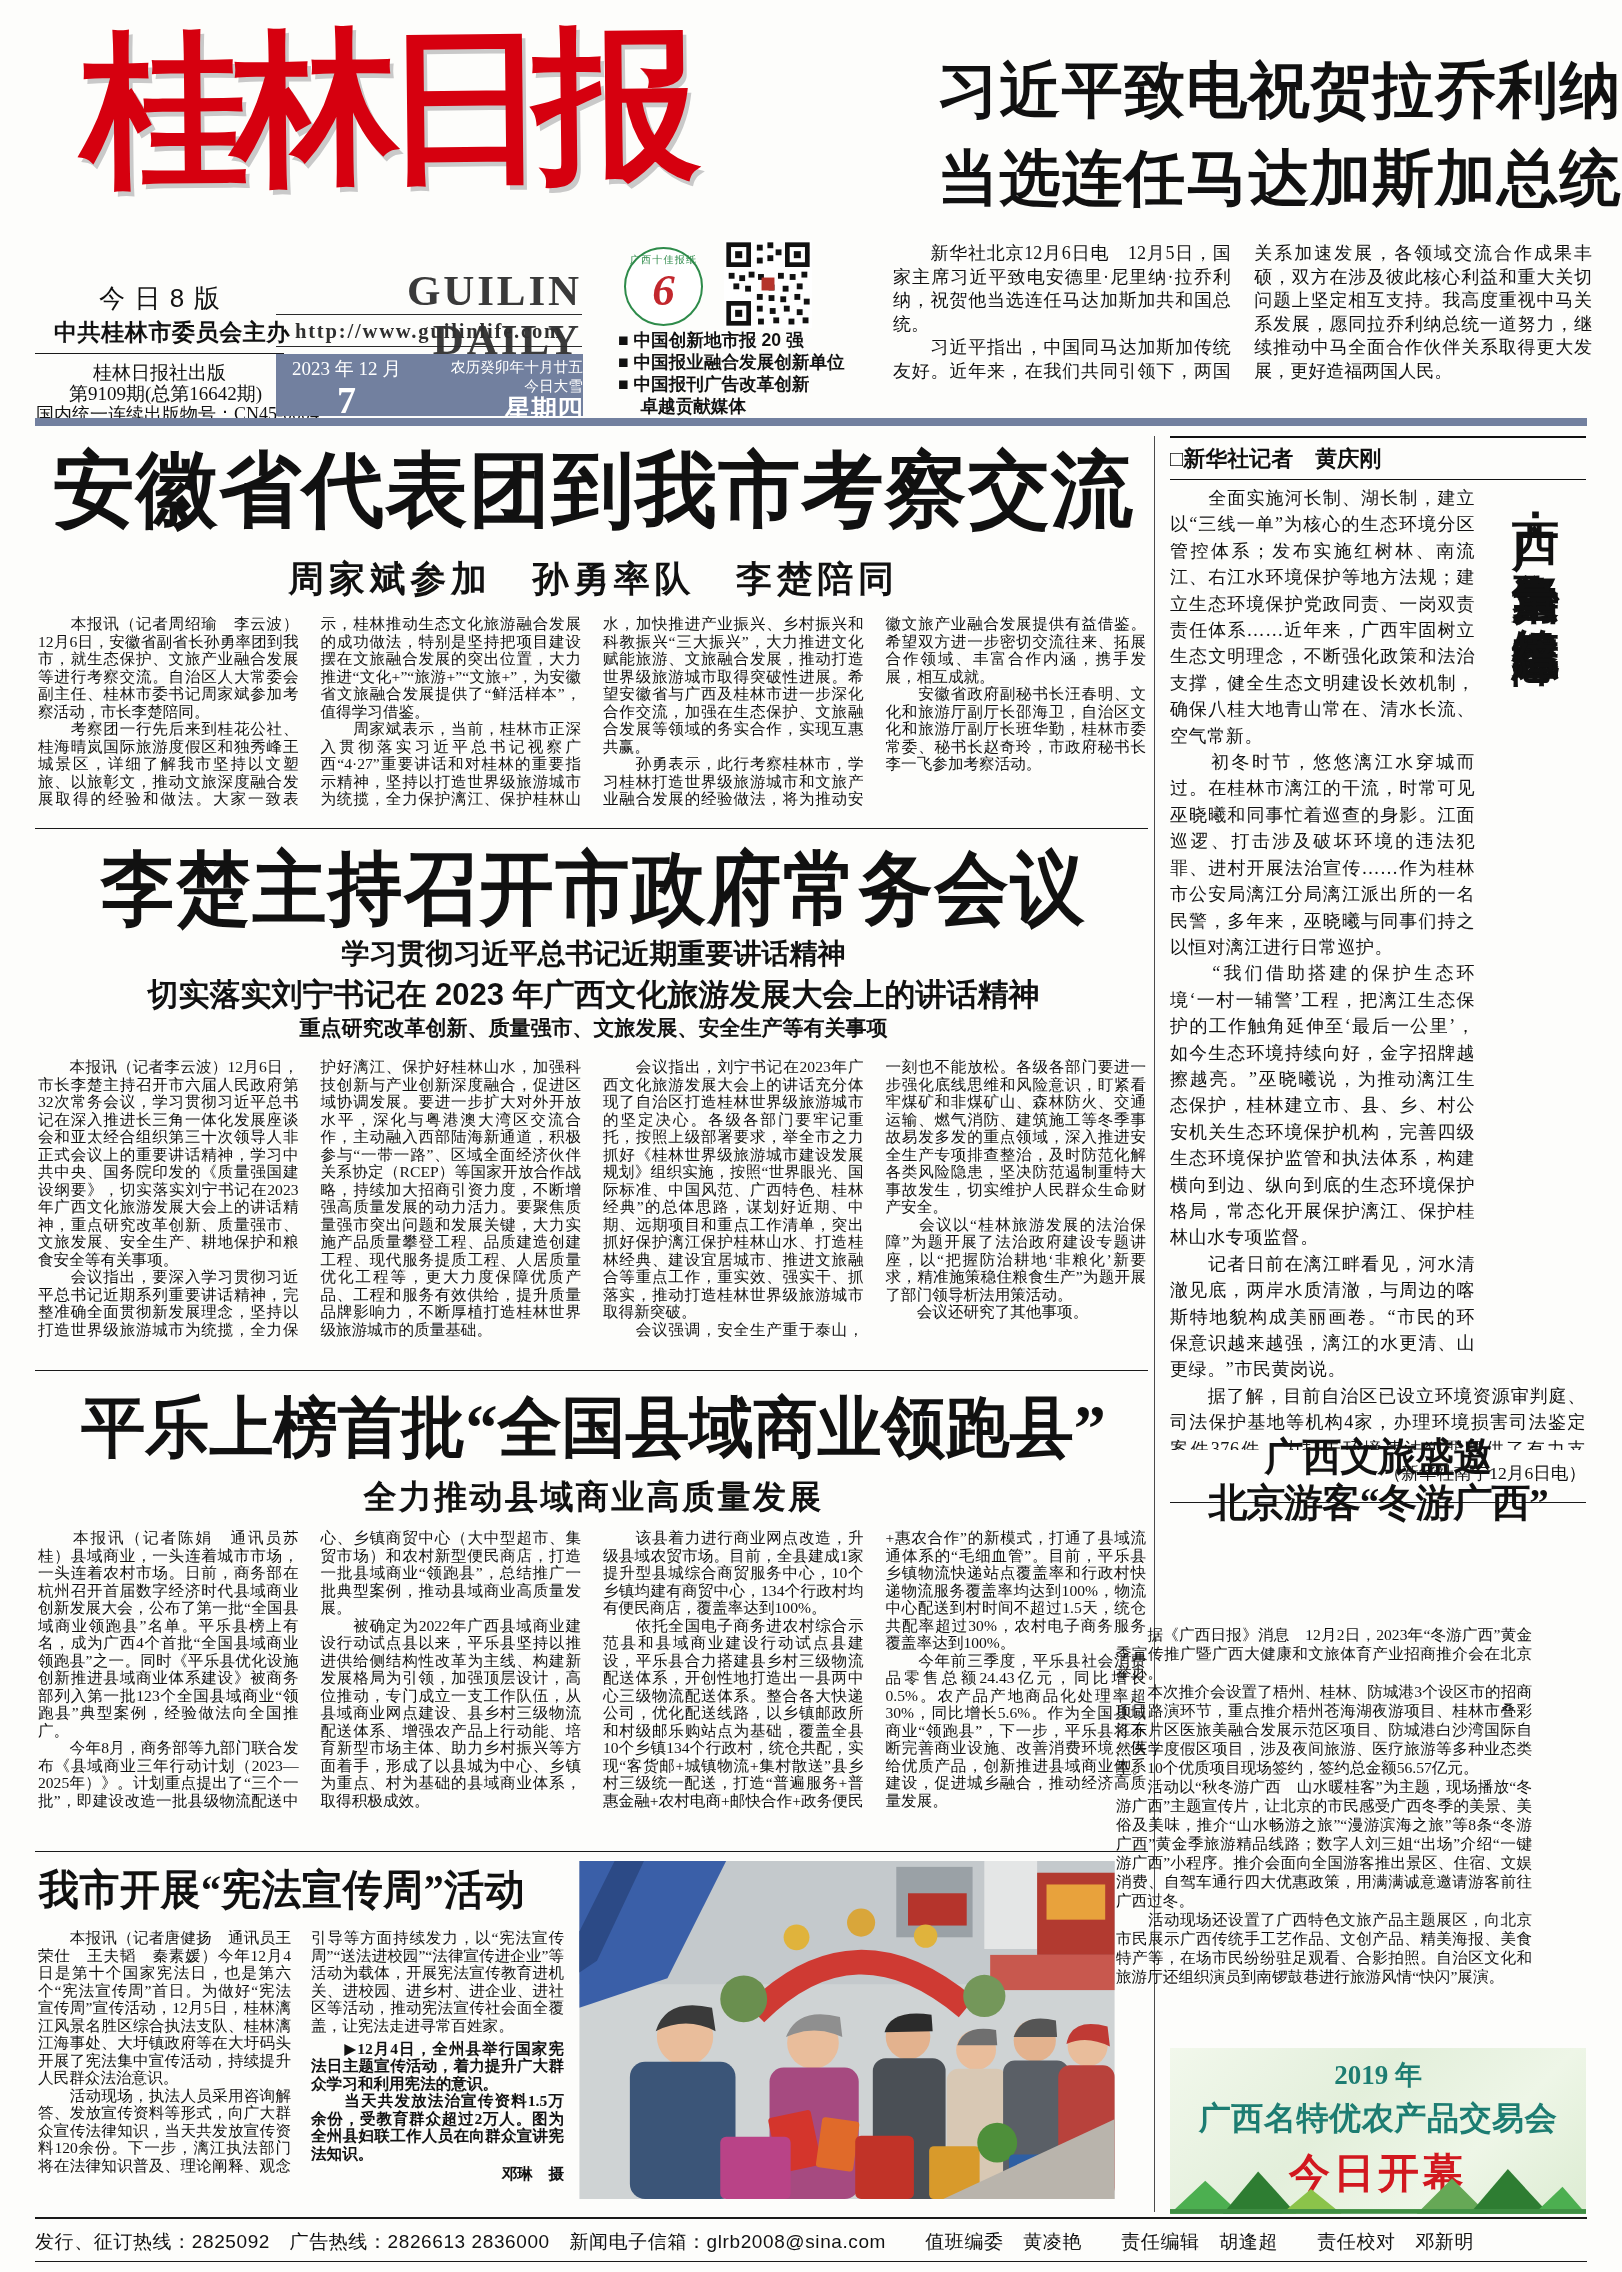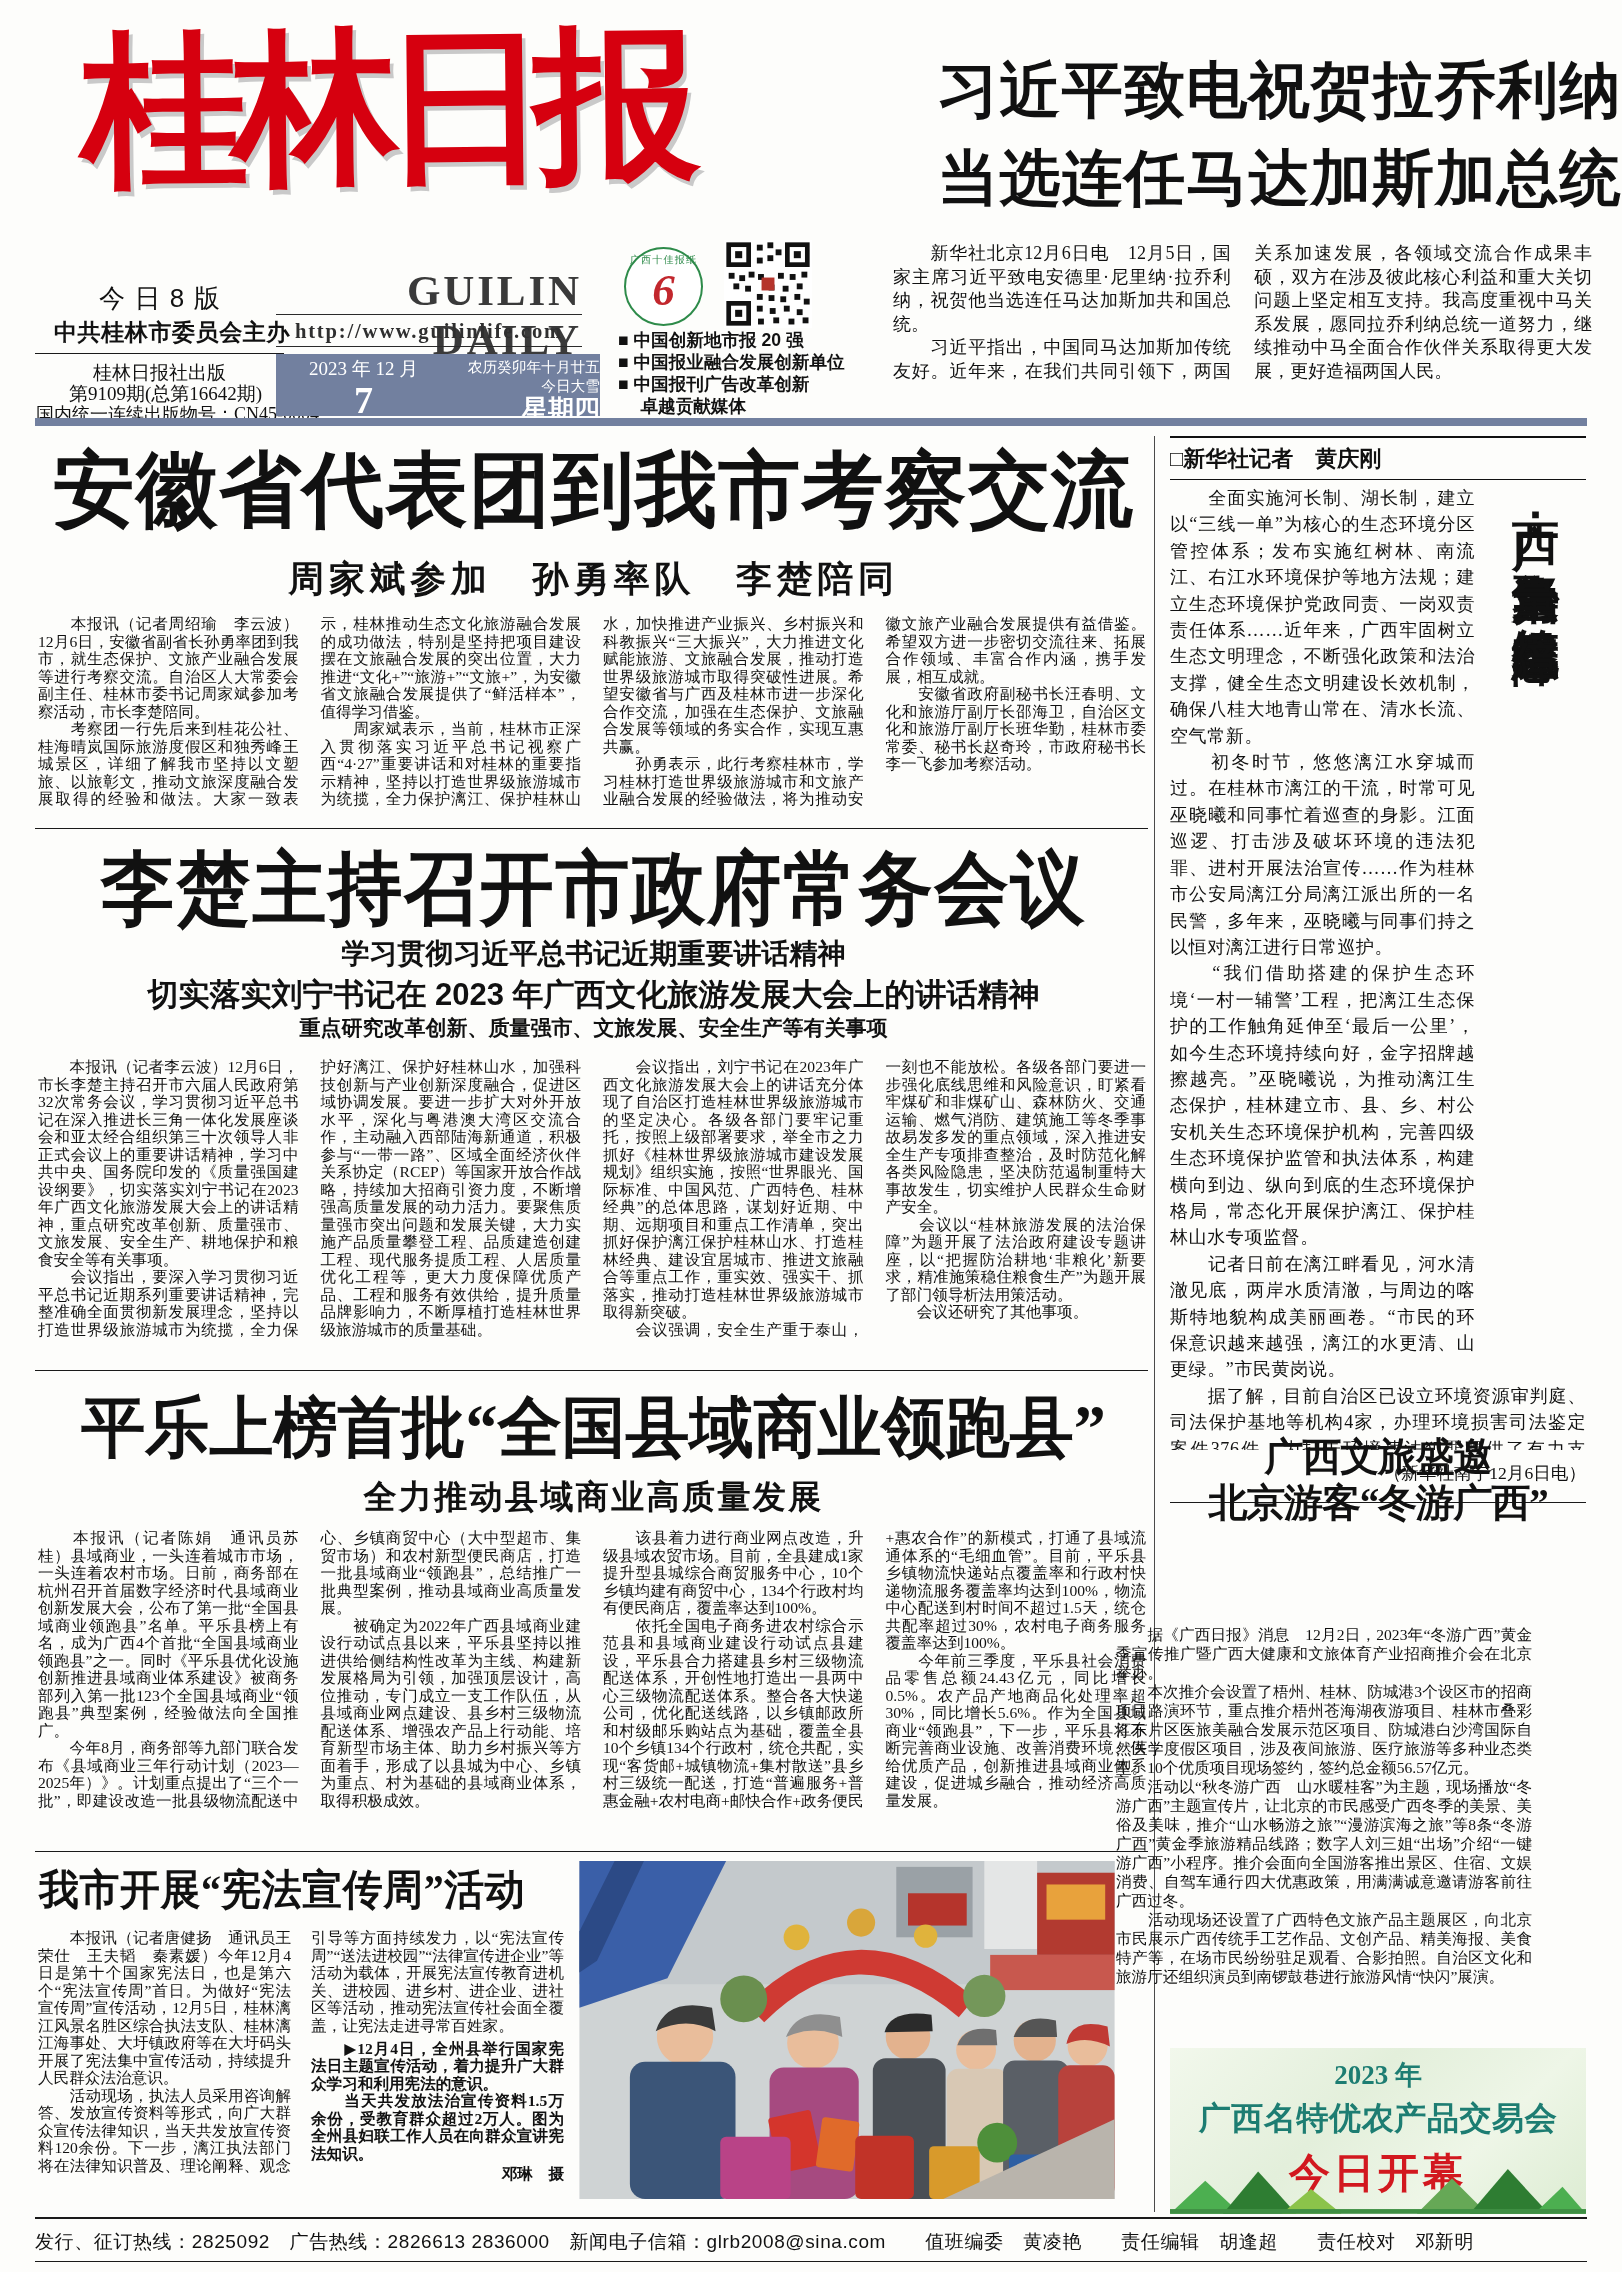--- a/index.html
+++ b/index.html
@@ -12,21 +12,21 @@
   .hidden-ov{overflow:hidden;}
   .sans{font-family:"Liberation Sans","DejaVu Sans",sans-serif;}
   .center{text-align:center;}
   .rule{background:#1a1a1a;}
   
   .mast-title{font-size:166px;font-weight:bold;color:#d6000f;letter-spacing:-15.3px;
               line-height:1;transform:rotate(-0.6deg);text-shadow:3.5px 4.7px 0 #c9c9c9;}
   .eng{font-size:43px;font-weight:bold;letter-spacing:2.9px;color:#3a3a3a;}
   .url-row{font-size:20.6px;letter-spacing:1.8px;font-weight:bold;color:#2f2f2f;
            border-top:1.8px solid #2a2a2a;border-bottom:1.8px solid #2a2a2a;padding:4.7px 0 3.5px 0;}
-  .datebox{background:#72809f;color:#fff;display:flex;padding-left:17px;}
+  .datebox{background:#72809f;color:#fff;display:flex;}
   .badge-line{font-size:17.6px;font-weight:bold;line-height:22px;}
   .logo-circle{width:75px;height:75px;border:2.9px solid #2e8b4a;border-radius:50%;
                position:relative;background:#fff;}
   
   .h-xi{font-size:61px;font-weight:900;line-height:88px;letter-spacing:1.2px;margin-left:37px;}
   .h-anhui{font-size:82px;font-weight:900;letter-spacing:1.2px;line-height:1.25;}
   .h-lichu{font-size:74px;font-weight:900;letter-spacing:1.8px;transform:scaleY(1.08);}
   .h-pingle{font-size:66px;font-weight:900;transform:scaleX(0.97);transform-origin:center;}
   .h-const{font-size:42px;font-weight:900;transform:scaleX(0.95);transform-origin:left;letter-spacing:0.6px;}
   .subhead{font-weight:bold;}
@@ -245,21 +245,21 @@
   <div class="abs rule" style="left:1170px;top:1502px;width:416px;height:1.2px;"></div>
 
   <div class="abs wenlv-head center" style="left:1170px;top:1434px;width:416px;white-space:pre-wrap;">广西文旅盛邀
 北京游客“冬游广西”</div>
   <div class="abs flow hidden-ov" style="left:1116px;top:1625px;width:416px;height:415px;font-size:15.6px;line-height:19px;">　　据《广西日报》消息　12月2日，2023年“冬游广西”黄金季宣传推广暨广西大健康和文旅体育产业招商推介会在北京举办。
 　　本次推介会设置了梧州、桂林、防城港3个设区市的招商项目路演环节，重点推介梧州苍海湖夜游项目、桂林市叠彩江东片区医旅美融合发展示范区项目、防城港白沙湾国际自然医学度假区项目，涉及夜间旅游、医疗旅游等多种业态类型。10个优质项目现场签约，签约总金额56.57亿元。
 　　活动以“秋冬游广西　山水暖桂客”为主题，现场播放“冬游广西”主题宣传片，让北京的市民感受广西冬季的美景、美俗及美味，推介“山水畅游之旅”“漫游滨海之旅”等8条“冬游广西”黄金季旅游精品线路；数字人刘三姐“出场”介绍“一键游广西”小程序。推介会面向全国游客推出景区、住宿、文娱消费、自驾车通行四大优惠政策，用满满诚意邀请游客前往广西过冬。
 　　活动现场还设置了广西特色文旅产品主题展区，向北京市民展示广西传统手工艺作品、文创产品、精美海报、美食特产等，在场市民纷纷驻足观看、合影拍照。自治区文化和旅游厅还组织演员到南锣鼓巷进行旅游风情“快闪”展演。</div>
 
   <div class="abs expo" style="left:1170px;top:2048px;width:416px;height:166px;">
-    <div class="center" style="padding-top:9.4px;font-size:27px;font-weight:bold;color:#1d7d72;">2023 年</div>
+    <div class="center" style="padding-top:9.4px;font-size:27px;font-weight:bold;color:#1d7d72;">2019 年</div>
     <div class="center" style="padding-top:3.5px;font-size:32px;font-weight:bold;color:#1d7d72;letter-spacing:0.6px;">广西名特优农产品交易会</div>
     <div class="center" style="padding-top:4.7px;font-size:41px;font-weight:900;color:#d2181f;letter-spacing:3.5px;">今日开幕</div>
     <svg width="416" height="51" viewBox="0 0 708 86" style="position:absolute;left:0;bottom:0;">
       <polygon points="0,86 60,30 120,86" fill="#4caf50"></polygon>
       <polygon points="90,86 150,14 215,86" fill="#2e7d32"></polygon>
       <polygon points="190,86 240,44 292,86" fill="#8bc34a"></polygon>
       <polygon points="420,86 480,26 540,86" fill="#66a856"></polygon>
       <polygon points="510,86 575,10 645,86" fill="#2e7d32"></polygon>
       <polygon points="620,86 668,40 708,86" fill="#4caf50"></polygon>
       <rect x="0" y="78" width="708" height="8" fill="#3f8f44"></rect>

